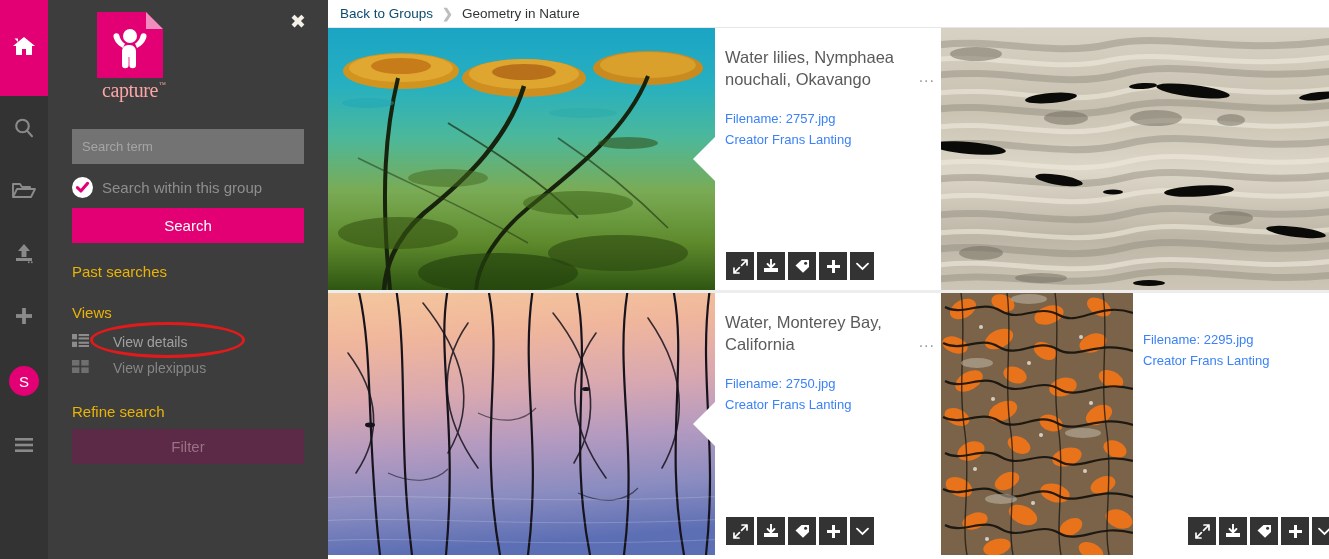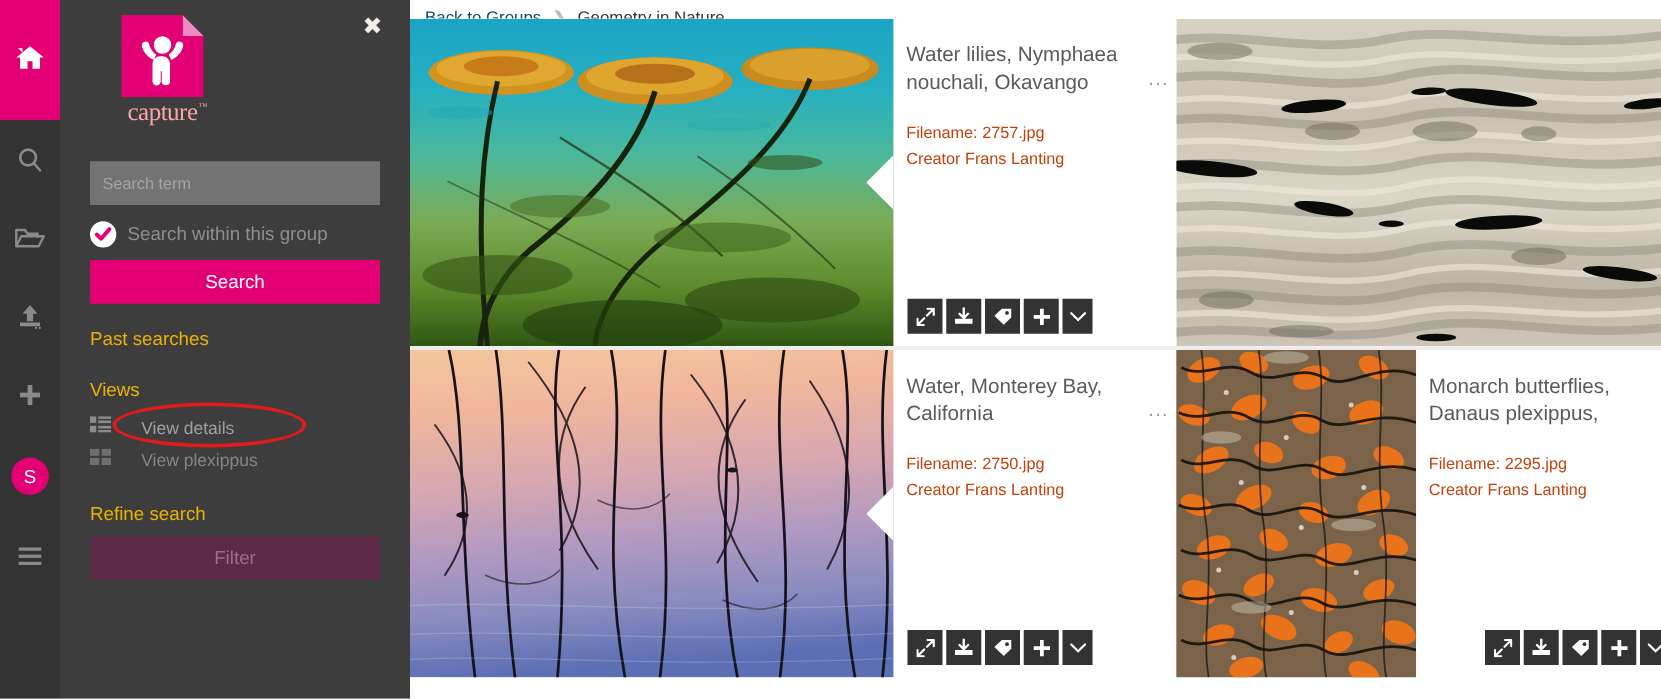--- a/index.html
+++ b/index.html
@@ -128,21 +128,21 @@
     position: absolute; left: 328px; top: 0; width: 1001px; height: 28px;
     background: #ffffff; display: flex; align-items: center; gap: 9px;
     padding-left: 12px; border-bottom: 1px solid #e6e6e6;
   }
   .crumb-link { color: #0c4a6e; font-size: 13.5px; cursor: pointer; }
   .crumb-sep { color: #bdbdbd; font-size: 13px; font-weight: bold; }
   .crumb-cur { color: #333333; font-size: 13.5px; }
 
   
   .results {
-    position: absolute; left: 328px; top: 15px;
+    position: absolute; left: 328px; top: 28px;
     width: 1001px; height: 531px; background: #ffffff;
   }
   .row { position: absolute; left: 0; width: 1001px; height: 262px; }
   .row.r1 { top: 0; }
   .row.r2 { top: 265px; }
   .row-div {
     position: absolute; left: 0; top: 262px; width: 1001px; height: 3px;
     background: #ededed;
   }
 
@@ -167,21 +167,21 @@
 
   .meta-title {
     color: #5a5a5a; font-size: 16.5px; line-height: 22px;
     padding-right: 22px;
   }
   .meta-dots {
     position: absolute; right: 2px; top: 22px;
     color: #9b9b9b; font-size: 16px; letter-spacing: 1px; cursor: pointer;
   }
   .meta-line {
-    color: #c2410c; font-size: 13px; line-height: 21px;
+    color: #3b82f6; font-size: 13px; line-height: 21px;
   }
   .meta-fn { margin-top: 18px; }
 
   .actions {
     position: absolute; bottom: 10px; display: flex; gap: 3px;
   }
   .card.c-left .actions { right: 67px; }
   .card.c-right .actions { right: -7px; }
   .act {
     width: 28px; height: 28px; background: #333333;
@@ -631,21 +631,20 @@
               <g fill="#c8c2b4" opacity="0.5">
                 <ellipse cx="88" cy="6" rx="18" ry="5"></ellipse>
                 <ellipse cx="36" cy="70" rx="16" ry="5"></ellipse>
                 <ellipse cx="142" cy="140" rx="18" ry="5"></ellipse>
                 <ellipse cx="60" cy="206" rx="16" ry="5"></ellipse>
               </g>
             </g>
           </svg>
         </div>
         <div class="meta">
-          <div class="meta-title">Monarch butterflies, Danaus plexippus,</div>
           <div class="meta-line meta-fn"><span>Filename: </span><span>2295.jpg</span></div>
           <div class="meta-line"><span>Creator </span><span>Frans Lanting</span></div>
         </div>
         <div class="actions">
           <div class="act">
             <svg width="15" height="15" viewBox="0 0 15 15">
                 <path d="M14 1 L9 1 M14 1 L14 6 M14 1 L8.6 6.4 M1 14 L6 14 M1 14 L1 9 M1 14 L6.4 8.6" stroke="#fff" stroke-width="1.7" fill="none" stroke-linecap="round"></path>
               </svg>
           </div>
           <div class="act">

